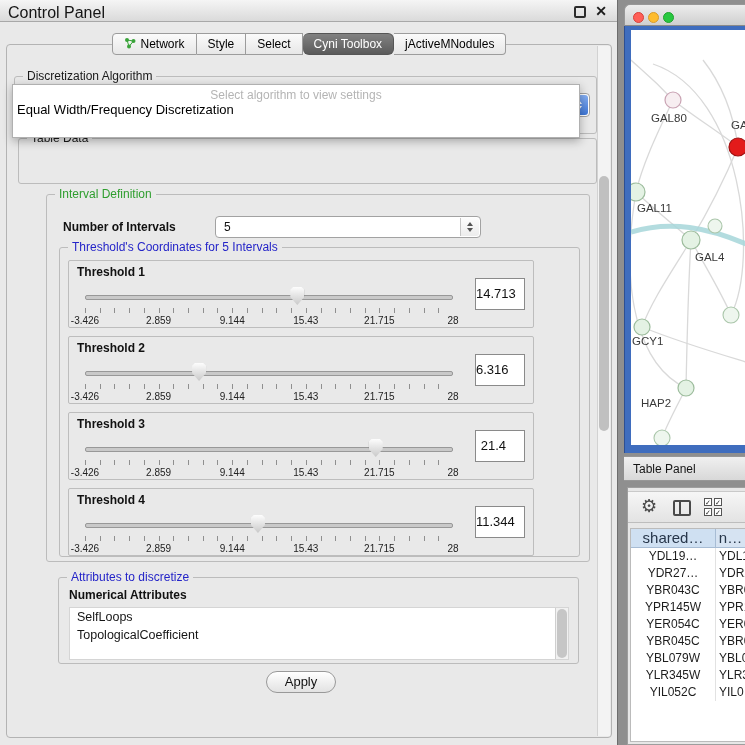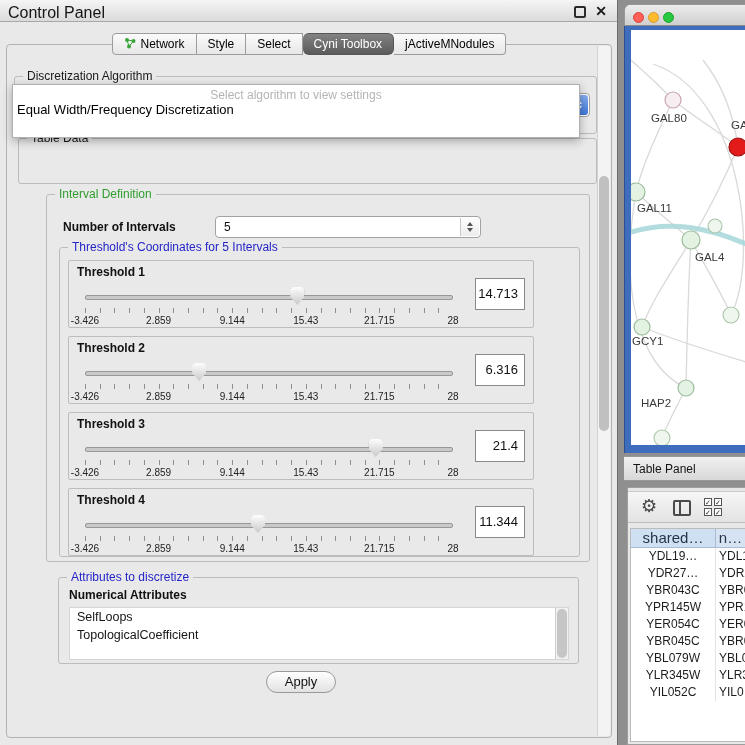--- a/index.html
+++ b/index.html
@@ -51,21 +51,21 @@
   .thr-panel{position:absolute;left:8px;width:466px;height:68px;border:1px solid #bdbdbd;border-radius:2px;box-sizing:border-box;}
   .thr-label{position:absolute;left:8px;top:4px;font-size:12px;font-weight:bold;color:#111;}
   .thr-slider{position:absolute;left:16px;top:24px;width:368px;height:42px;}
   .track{position:absolute;left:0;right:0;top:10px;height:3px;background:#c9c9c9;border:1px solid #989898;border-radius:2px;}
   .thumb{position:absolute;top:2px;width:14px;height:18px;background:linear-gradient(#fdfdfd,#c9c9c9);
          clip-path:polygon(20% 0,80% 0,100% 15%,100% 55%,50% 100%,0 55%,0 15%);filter:drop-shadow(0 0 1px #6f6f6f);}
   .ticks{position:absolute;left:0;right:0;top:23px;height:5px;background:repeating-linear-gradient(to right,#8f8f8f 0 1px,transparent 1px 14.72px);}
   .scale{position:absolute;left:0;right:0;top:30px;height:12px;font-size:10px;color:#222;}
   .scale span{position:absolute;transform:translateX(-50%);white-space:nowrap;}
   .thr-value{position:absolute;right:8px;top:17px;width:50px;height:32px;background:#fff;border:1px solid #8a8a8a;box-sizing:border-box;
-             font-size:13px;color:#111;text-align:right;line-height:30px;padding-right:6px;}
+             font-size:13px;color:#111;text-align:right;line-height:30px;padding-right:18px;}
   
   .attr-sub{position:absolute;left:10px;top:10px;font-size:12px;font-weight:bold;color:#111;}
   .listbox{position:absolute;left:10px;top:29px;right:9px;bottom:3px;background:#fff;border:1px solid #d5d5d5;overflow:hidden;box-sizing:border-box;}
   .list-item{font-size:12.5px;color:#151515;line-height:18px;padding-left:7px;white-space:nowrap;}
   .list-scroll{position:absolute;right:0;top:0;bottom:0;width:13px;background:#f1f1f1;border-left:1px solid #cfcfcf;box-sizing:border-box;}
   .list-scroll .sb-thumb{position:absolute;left:1px;right:1px;top:1px;bottom:1px;background:#c6c6c6;border-radius:6px;}
   .apply-btn{position:absolute;left:266px;top:671px;width:70px;height:22px;border:1px solid #999;border-radius:11px;
              background:linear-gradient(#ffffff,#e2e2e2);font-size:13px;color:#111;text-align:center;line-height:20px;box-sizing:border-box;}
   
   .algo-popup{position:absolute;left:12px;top:84px;width:568px;height:54px;background:#fff;border:1px solid #b0b0b0;

